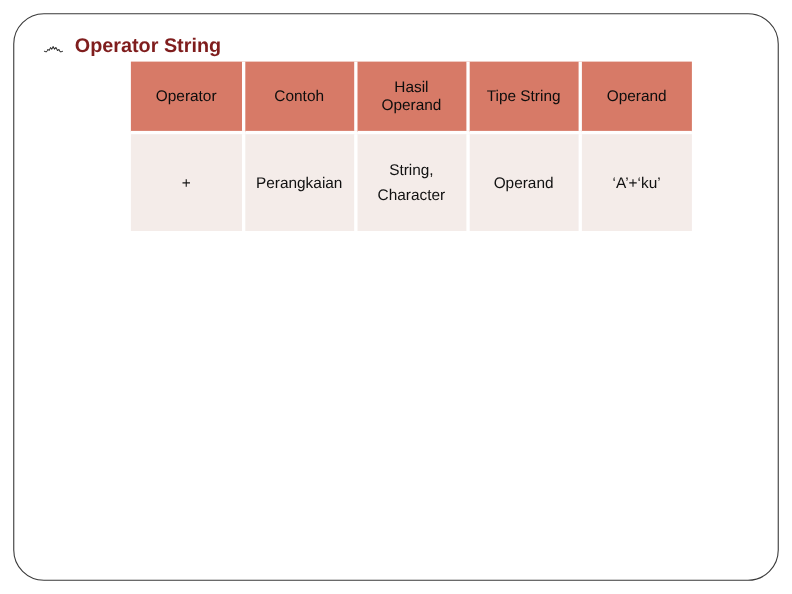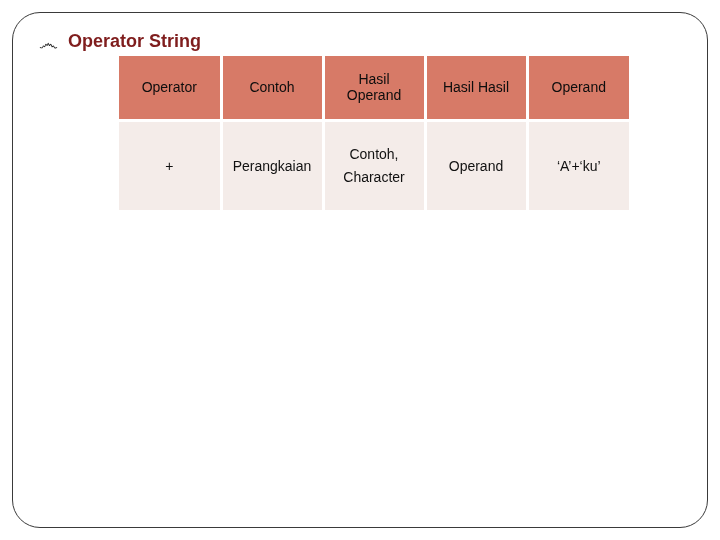--- a/index.html
+++ b/index.html
@@ -85,31 +85,31 @@
   </div>
 
 
   <div class="table-wrap">
     <table>
       <thead>
         <tr>
           <th>Operator</th>
           <th>Contoh</th>
           <th>Hasil Operand</th>
-          <th>Hasil Hasil</th>
+          <th>Tipe String</th>
           <th>Operand</th>
         </tr>
       </thead>
       <tbody>
         <tr>
           <td>+</td>
           <td>Perangkaian</td>
           <td>
             <div class="cell-stack">
-              <div>Contoh,</div>
+              <div>String,</div>
               <div>Character</div>
             </div>
           </td>
           <td>Operand</td>
           <td>‘A’+‘ku’</td>
         </tr>
       </tbody>
     </table>
   </div>
 

